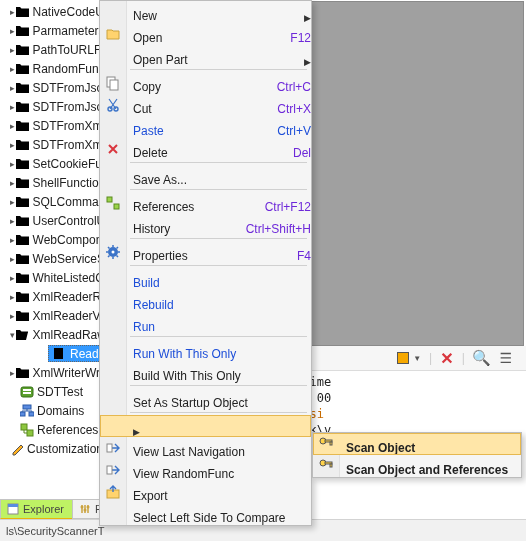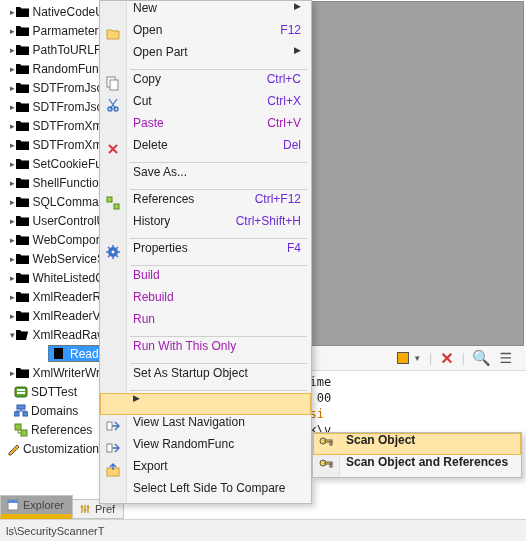--- a/index.html
+++ b/index.html
@@ -8,49 +8,49 @@
     .left-col { width:100px; height:541px; overflow:hidden; border-right:1px solid #e0e0e0; position:relative; }
     .tree { padding-top:2px; }
     .tree-item { display:flex; align-items:center; height:19px; padding-left:10px; white-space:nowrap; }
     .tree-item .caret { width:10px; color:#555; font-size:9px; }
     .folder-ic { width:15px; height:13px; margin-right:3px; position:relative; }
     .folder-ic svg { width:15px; height:13px; display:block; }
     .sel-row { background:#3399ff; color:#fff; margin-left:20px; border:1px dotted #666; }
     .file-ic { width:15px; height:13px; margin-right:3px; }
     .file-ic svg { width:15px; height:13px; }
     .tree-item.depth1 { padding-left:28px; }
-    .deep { padding-left:4px; }
+    .deep { padding-left:10px; }
     .root-ic { width:14px; height:14px; margin-right:3px; }
 
     .right-col { flex:1; display:flex; flex-direction:column; }
     .canvas { flex:0 0 345px; background:#a0a0a0; border:1px solid #8a8a8a; margin:1px 2px 0 0; }
     .tool-row { height:25px; background:#f6f6f6; display:flex; align-items:center; justify-content:flex-end; gap:8px; padding-right:14px; border-bottom:1px solid #dcdcdc; position:relative; }
     .tool-row .orange-drop { width:12px; height:12px; background:#f6a800; border:1px solid #555; }
     .tool-row .chev { font-size:8px; color:#555; margin-left:-4px; }
     .tool-row .redx { color:#d9363e; font-size:16px; font-weight:bold; }
     .tool-row .mag { color:#1e7fc4; font-size:15px; }
     .tool-row .lines { color:#555; font-size:14px; }
     .console { font-family:Consolas,monospace; font-size:12px; line-height:16px; padding:3px 0 0 0; white-space:nowrap; overflow:hidden; }
     .console .ln { height:16px; }
     .console .orange { color:#c76b00; }
 
     .bottom-tabs { position:absolute; left:0; bottom:22px; height:24px; display:flex; align-items:flex-end; }
     .tab { border:1px solid #c4c4c4; background:#f1f1f1; padding:3px 8px 3px 6px; font-size:11px; margin-right:-1px; display:flex; align-items:center; gap:4px; color:#444; }
-    .tab.active { background:#a3a3a3; border-bottom:5px solid #eab308; }
+    .tab.active { background:#bef264; border-bottom:1px solid #eab308; }
     .tabicon { width:12px; height:12px; display:flex; }
     .status-bar { position:absolute; left:0; bottom:0; height:22px; width:100%; background:#f1f1f1; border-top:1px solid #d3d3d3; padding-left:6px; line-height:22px; font-size:11px; color:#444; white-space:nowrap; overflow:hidden; }
 
     .ctx { position:absolute; left:99px; top:0; width:213px; background:#f5f5f5; border:1px solid #bcbcbc; box-shadow:3px 3px 6px rgba(0,0,0,.2); z-index:50; }
     .ctx .iconcol { position:absolute; left:0; top:0; bottom:0; width:27px; background:#eeeeee; border-right:1px solid #e0e0e0; }
-    .ctx-row { position:relative; display:flex; align-items:flex-start; height:22px; padding-left:33px; padding-right:10px; }
+    .ctx-row { position:relative; display:flex; align-items:flex-end; height:22px; padding-left:33px; }
     .ctx-row.sep { height:5px; }
     .ctx-row.sep::after { content:""; position:absolute; left:30px; right:4px; top:2px; border-top:1px solid #d0d0d0; }
     .ctx-row .lbl { flex:1; }
     .ctx-row .sc { color:#6d28d9; }
-    .ctx-row.disabled .lbl, .ctx-row.disabled .sc { color:#a21caf; }
+    .ctx-row.disabled .lbl, .ctx-row.disabled .sc { color:#1d4ed8; }
     .ctx-row .arrow { font-size:9px; color:#333; }
     .ctx-row.hover { background:#ffe6a8; outline:1px solid #e6b84f; outline-offset:-1px; }
     .ctx-row .ic { position:absolute; left:5px; top:3px; width:16px; height:16px; display:flex; align-items:center; justify-content:center; }
 
     .sub { position:absolute; left:312px; top:432px; width:210px; background:#f5f5f5; border:1px solid #bcbcbc; box-shadow:3px 3px 6px rgba(0,0,0,.2); z-index:60; }
     .sub .iconcol { position:absolute; left:0; top:0; bottom:0; width:27px; background:#eee; border-right:1px solid #e0e0e0; }
     .sub .ctx-row { height:22px;font-weight:bold; }
     .sub .key { width:14px; height:14px; }
   </style>
 </head>
@@ -410,20 +410,23 @@
     </div>
     <div class="ctx-row disabled">
       <span class="lbl">Rebuild</span>
     </div>
     <div class="ctx-row disabled">
       <span class="lbl">Run</span>
     </div>
     <div class="ctx-row sep"></div>
     <div class="ctx-row disabled">
       <span class="lbl">Run With This Only</span>
+    </div>
+    <div class="ctx-row">
+      <span class="lbl">Build With This Only</span>
     </div>
     <div class="ctx-row sep"></div>
     <div class="ctx-row">
       <span class="lbl">Set As Startup Object</span>
     </div>
     <div class="ctx-row sep"></div>
     <div class="ctx-row hover">
       <span class="arrow">▶</span>
     </div>
     <div class="ctx-row">

